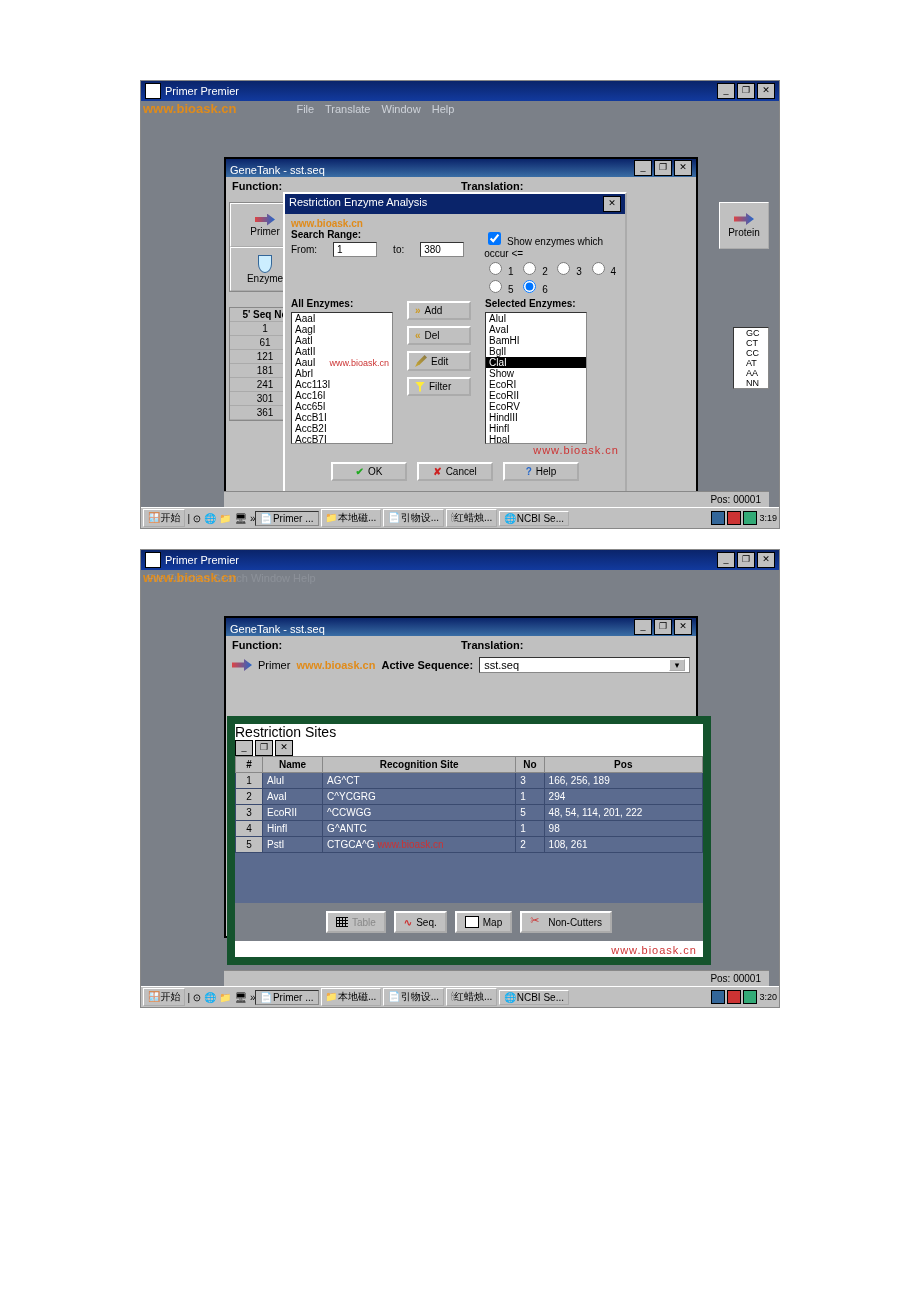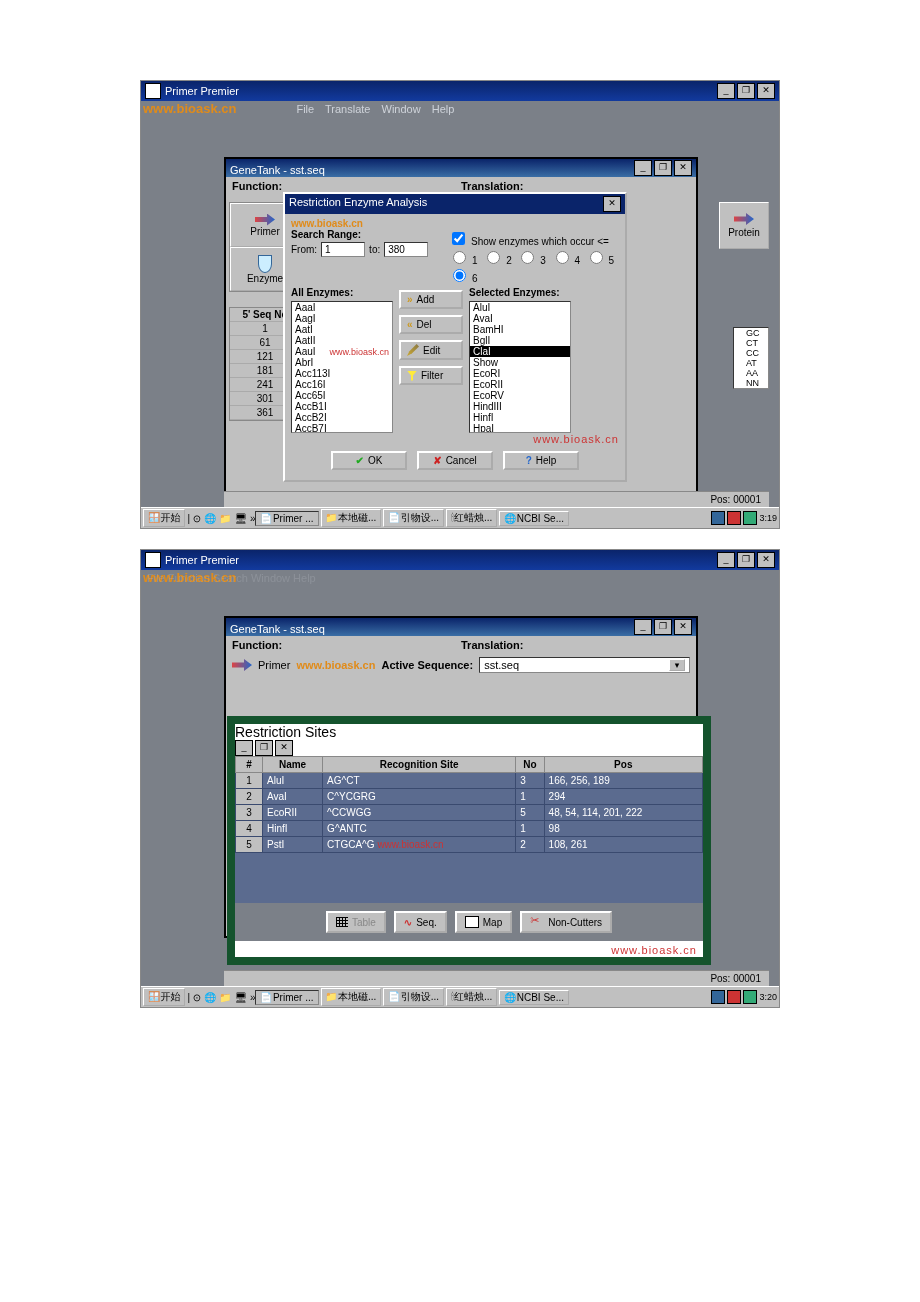--- a/index.html
+++ b/index.html
@@ -28,23 +28,23 @@
   .rightside{position:absolute;right:10px;top:85px;width:50px;font-size:10px;text-align:center}
   .protcell{border:1px outset #fff;background:#c0c0c0;padding:10px 2px}
   .codons{position:absolute;right:10px;top:210px;width:34px;font-size:9px;color:#000;background:#fff;border:1px inset #888}
   .codons div{padding:0 12px}
   
   .dialog{position:absolute;left:142px;top:75px;width:340px;background:#c0c0c0;border:2px outset #fff;font-size:10px}
   .dtitle{background:#0a246a;color:#fff;padding:2px 4px;display:flex;font-size:11px}
   .dtitle .wbtn{margin-left:auto}
   .dbody{padding:4px 6px}
   .wm-small{color:#e08b1a;font-size:10px;font-weight:bold}
-  .field{display:flex;align-items:center;gap:4px;margin:2px 0}
+  .field{display:flex;align-items:center;gap:16px;margin:2px 0}
   .tinput{border:1px inset #888;background:#fff;padding:1px 3px;font-size:10px;width:36px}
-  .cols{display:flex;gap:6px}
+  .cols{display:flex;gap:14px}
   .colhdr{font-weight:bold;font-size:10px;margin:3px 0}
   .listbox{background:#fff;border:1px inset #888;width:100px;height:130px;overflow:hidden;font-size:10px}
   .listbox div{padding:0 3px}
   .listbox .sel{background:#000000;color:#fff}
   .btncol{display:flex;flex-direction:column;gap:6px;padding-top:6px}
   .dbtn{display:flex;align-items:center;gap:4px;background:#c0c0c0;border:2px outset #fff;padding:2px 6px;font-size:10px;width:48px}
   .dbl-chevron{color:#c92;font-weight:bold}
   .pencil{width:12px;height:12px;background:linear-gradient(45deg,#ca3,#874);clip-path:polygon(0 100%,20% 60%,80% 0,100% 20%,40% 80%)}
   .funnel{width:10px;height:10px;background:#ffeb3b;clip-path:polygon(0 0,100% 0,60% 50%,60% 100%,40% 100%,40% 50%)}
   .radiogrp label{font-size:10px;margin-right:2px}

